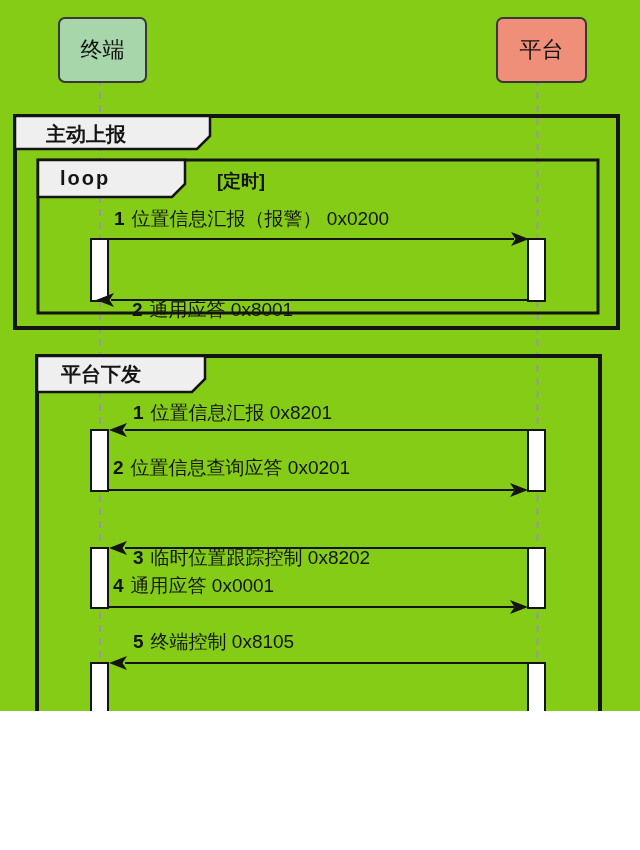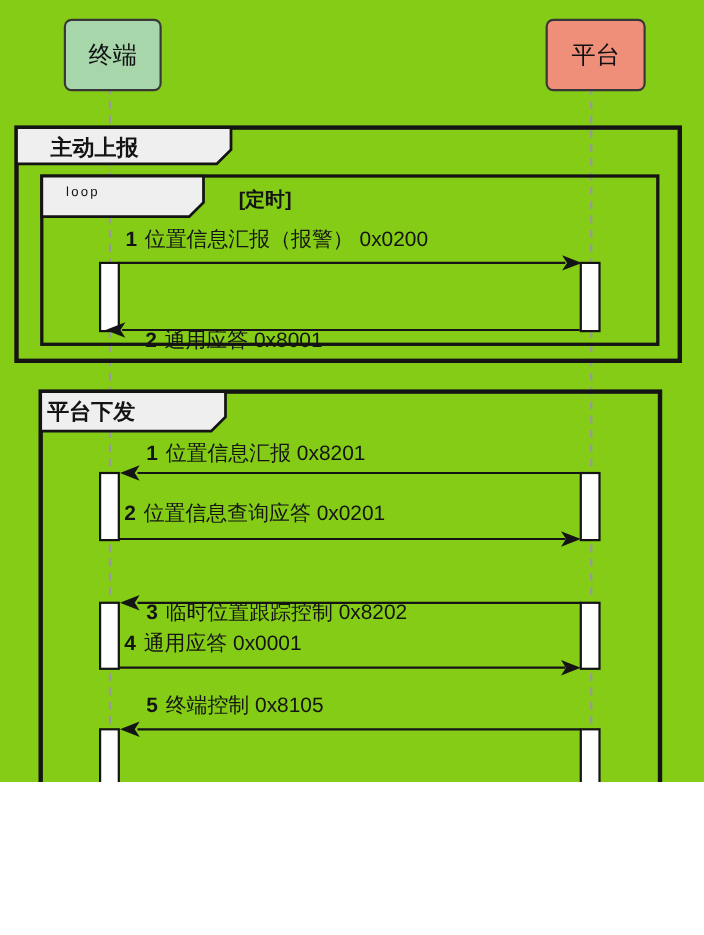--- a/index.html
+++ b/index.html
@@ -4,21 +4,21 @@
 <style>
   html,body{margin:0;padding:0;background:#ffffff;}
   #canvas{position:relative;width:640px;height:711px;background:#84cc16;overflow:hidden;
           font-family:"Liberation Sans","DejaVu Sans",sans-serif;color:#141414;}
   svg{position:absolute;left:0;top:0;}
   .actor{position:absolute;display:flex;align-items:center;justify-content:center;
          border:2px solid #383838;border-radius:7px;font-size:22px;color:#111;}
   .actor.green{background:#a8d6ab;}
   .actor.salmon{background:#ef8e79;}
   .frame-title{position:absolute;font-size:20px;font-weight:bold;white-space:nowrap;}
-  .loop-op{position:absolute;font-size:12px;font-weight:normal;letter-spacing:2px;white-space:nowrap;}
+  .loop-op{position:absolute;font-size:20px;font-weight:bold;letter-spacing:2px;white-space:nowrap;}
   .guard{position:absolute;font-size:18px;font-weight:bold;white-space:nowrap;}
   .msg{position:absolute;font-size:19px;line-height:24px;white-space:nowrap;}
   .msg .num{font-weight:bold;margin-right:7px;}
 </style>
 </head>
 <body>
 
 <div id="canvas">
 
   <svg width="640" height="850" viewBox="0 0 640 850">
@@ -75,21 +75,21 @@
   <div class="actor green" style="left:58px;top:771px;width:85px;height:62px;">
     <span>终端</span>
   </div>
   <div class="actor salmon" style="left:496px;top:771px;width:87px;height:62px;">
     <span>平台</span>
   </div>
 
   <div class="frame-title" style="left:46px;top:121px;">主动上报</div>
   <div class="loop-op" style="left:60px;top:167px;">loop</div>
   <div class="guard" style="left:217px;top:169px;">[定时]</div>
-  <div class="frame-title" style="left:43px;top:361px;">平台下发</div>
+  <div class="frame-title" style="left:61px;top:361px;">平台下发</div>
 
   <div class="msg" style="left:114px;top:207px;">
     <span class="num">1</span><span>位置信息汇报（报警） 0x0200</span>
   </div>
   <div class="msg" style="left:132px;top:262px;margin-top:36px;">
     <span class="num">2</span><span>通用应答 0x8001</span>
   </div>
 
   <div class="msg" style="left:133px;top:401px;">
     <span class="num">1</span><span>位置信息汇报 0x8201</span>

